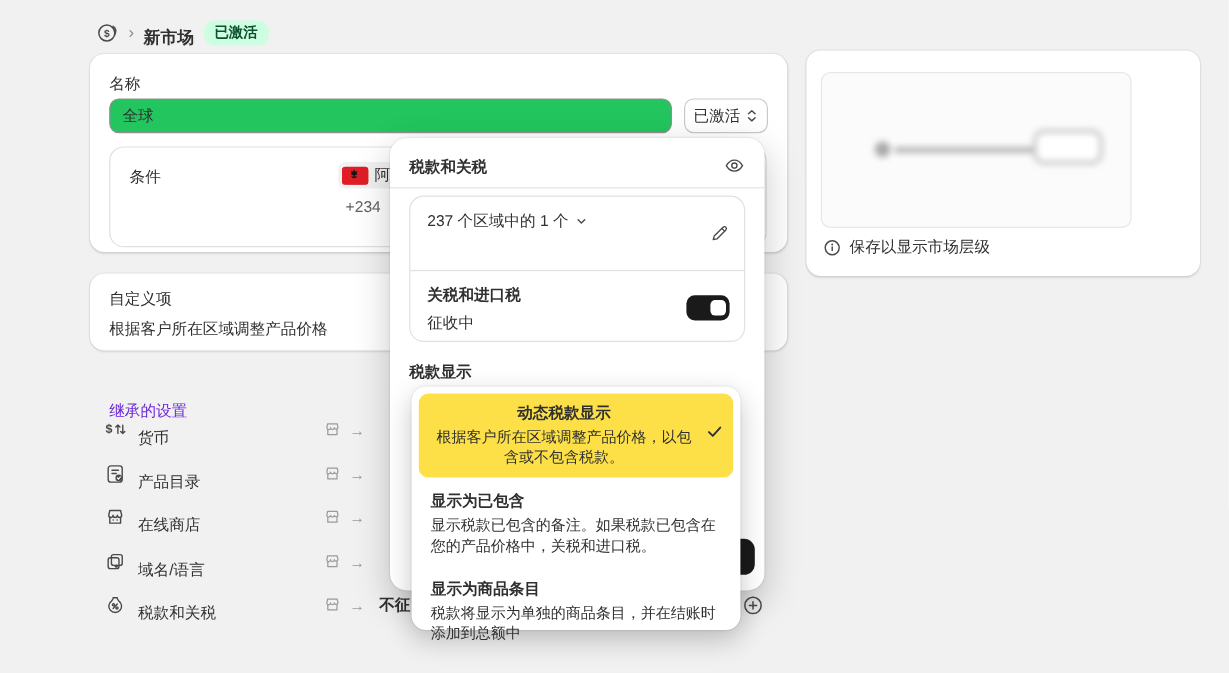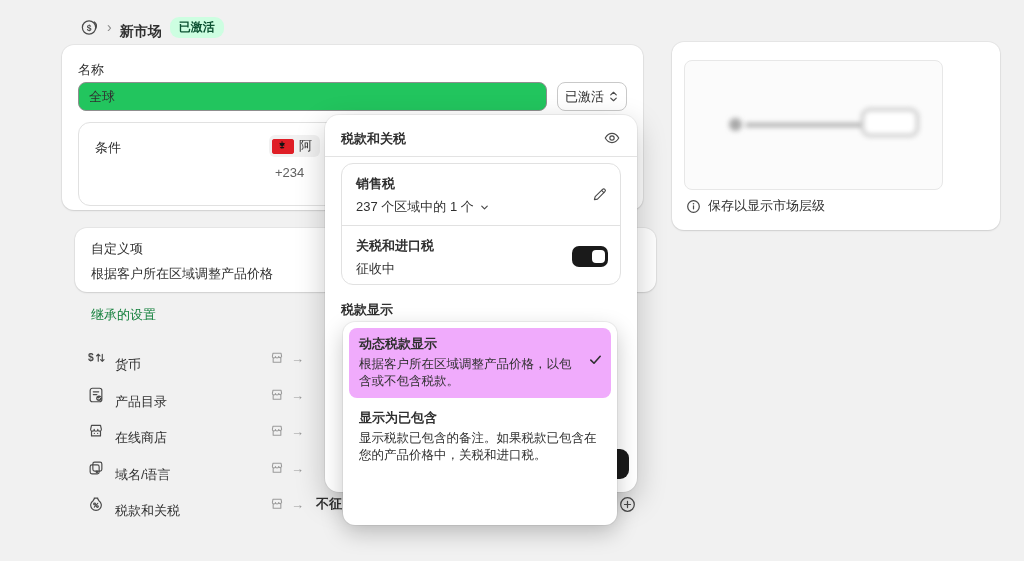--- a/index.html
+++ b/index.html
@@ -13,41 +13,41 @@
   .bold{font-weight:400;}
 
   
   .crumb{position:absolute;left:80px;top:13px;display:flex;align-items:center;gap:8px;}
   .crumb-title{font-size:14px;font-weight:700;margin-top:10px;}
   .crumb-sep{color:#8a8a8a;font-size:14px;}
   .badge{display:inline-flex;align-items:center;padding:2px 9px;border-radius:9px;
          font-size:12px;font-weight:600;}
 
   
-  .card-name{left:62px;top:45px;width:581px;height:165px;}
+  .card-name{left:75px;top:45px;width:581px;height:165px;}
   .fld-label{position:absolute;left:16px;top:16px;}
   .txt-input{position:absolute;left:16px;top:37px;width:469px;height:29px;box-sizing:border-box;
              border:1px solid #8f8f8f;border-radius:8px;padding:0 10px;font-size:13px;
              font-family:inherit;color:#303030;background:#22c55e;}
   .status-select{position:absolute;left:495px;top:37px;width:70px;height:29px;box-sizing:border-box;
              border:1px solid #c9c9c9;border-radius:8px;background:#fff;display:flex;
              align-items:center;justify-content:center;gap:4px;cursor:pointer;}
   .cond-box{position:absolute;left:16px;top:77px;width:548px;height:84px;box-sizing:border-box;
             border:1px solid #e1e1e1;border-radius:12px;}
   .cond-label{position:absolute;left:16px;top:16px;}
   .chip{position:absolute;left:190px;top:12px;display:flex;align-items:center;gap:5px;
         background:#f1f1f1;border-radius:6px;padding:2px 8px 2px 3px;}
   .flag{width:22px;height:15px;background:#df1e26;border-radius:3px;overflow:hidden;}
   .more{position:absolute;left:196px;top:42px;color:#616161;}
 
   
   .card-custom{left:75px;top:228px;width:581px;height:64px;}
 
   
-  .inh-title{position:absolute;left:91px;top:306px;color:#15803d;}
+  .inh-title{position:absolute;left:91px;top:334px;color:#6d28d9;}
   .inh-row{position:absolute;left:75px;width:581px;height:36px;display:flex;align-items:center;
            padding:0 20px 0 12px;box-sizing:border-box;}
   .inh-label{margin-left:10px;width:154px;margin-top:14px;}
   .inh-right{display:flex;align-items:center;}
   .inh-arrow{color:#9a9a9a;margin:0 6px;font-size:13px;}
   .inh-val{font-weight:700;margin-left:6px;white-space:nowrap;}
   .spacer{flex:1;}
 
   
   .card-side{left:672px;top:42px;width:328px;height:188px;}
@@ -77,21 +77,21 @@
   .knob{position:absolute;right:3px;top:4px;width:13px;height:13px;background:#fff;border-radius:4px;}
   .taxdisp-label{position:absolute;left:16px;top:186px;font-weight:700;}
   .save-btn{position:absolute;right:8px;bottom:13px;width:46px;height:30px;background:#1a1a1a;
             border:none;border-radius:9px;cursor:pointer;}
 
   
   .listbox{position:absolute;left:343px;top:322px;width:274px;height:203px;background:#fff;
            border-radius:12px;z-index:20;box-shadow:0 8px 22px rgba(0,0,0,.22),0 0 0 1px rgba(0,0,0,.05);
            padding:6px;box-sizing:border-box;display:flex;flex-direction:column;gap:4px;}
   .opt{position:relative;border-radius:8px;padding:7px 10px;cursor:pointer;}
-  .opt.sel{background:#f0abfc;padding-right:30px;}
+  .opt.sel{background:#fde047;padding-right:30px;text-align:center;}
   .opt-title{font-weight:700;margin-bottom:3px;}
   .opt-desc{font-size:12.5px;line-height:1.38;}
   .opt-check{position:absolute;right:8px;top:24px;}
 </style>
 </head>
 <body>
 
 <div class="page">
 
   <div class="crumb">
@@ -299,21 +299,20 @@
     <div class="eye-btn">
       <svg width="18" height="18" viewBox="0 0 20 20">
           <path class="ic" d="M2.5 10C4.8 6.1 7.9 4.9 10 4.9s5.2 1.2 7.5 5.1c-2.3 3.9-5.4 5.1-7.5 5.1S4.8 13.9 2.5 10z"></path>
           <circle class="ic" cx="10" cy="10" r="2.4"></circle>
         </svg>
     </div>
     <div class="modal-div"></div>
 
     <div class="tax-box">
       <div class="tax-row">
-        <div class="tax-row-title">销售税</div>
         <div class="tax-row-sub">
           <span>237 个区域中的 1 个</span>
           <span>
             <svg width="11" height="11" viewBox="0 0 12 12">
                 <path class="ic" d="M3 4.5l3 3 3-3"></path>
               </svg>
           </span>
         </div>
         <div class="pencil-btn">
           <svg width="17" height="17" viewBox="0 0 20 20">
@@ -342,15 +341,19 @@
       <span class="opt-check">
         <svg width="15" height="15" viewBox="0 0 16 16">
             <path d="M3 8.6l3.4 3.4L13 4.6" fill="none" stroke="#303030" stroke-width="1.7" stroke-linecap="round" stroke-linejoin="round"></path>
           </svg>
       </span>
     </div>
     <div class="opt">
       <div class="opt-title">显示为已包含</div>
       <div class="opt-desc">显示税款已包含的备注。如果税款已包含在您的产品价格中，关税和进口税。</div>
     </div>
+    <div class="opt">
+      <div class="opt-title">显示为商品条目</div>
+      <div class="opt-desc">税款将显示为单独的商品条目，并在结账时添加到总额中</div>
+    </div>
   </div>
 
 </div>
 
 </body></html>

